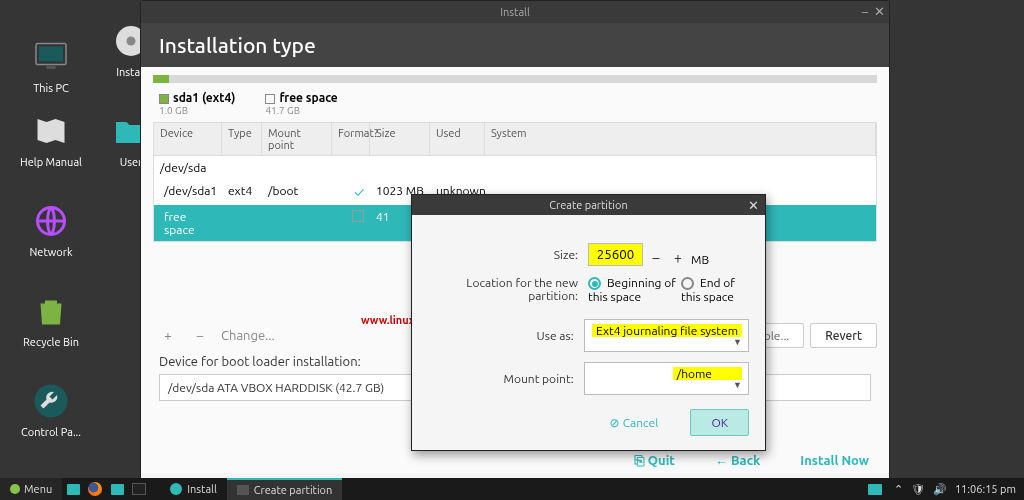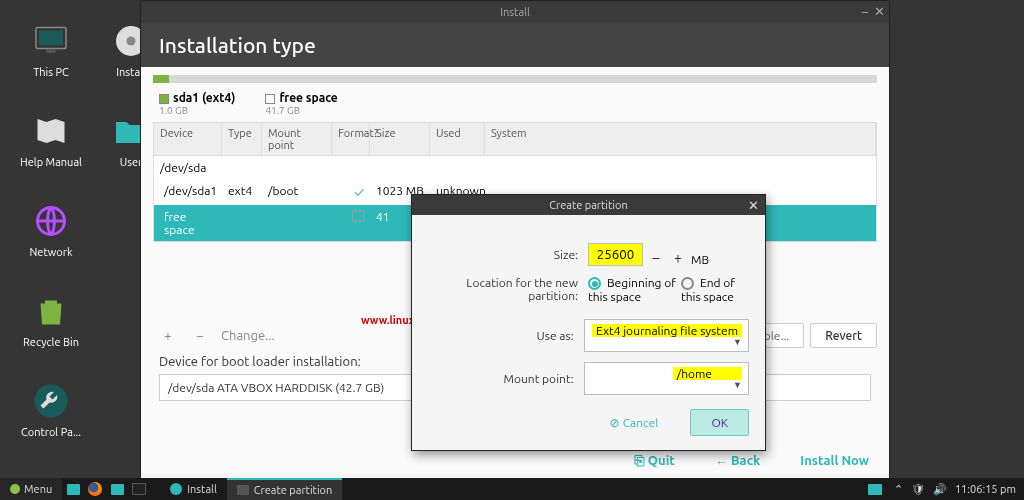--- a/index.html
+++ b/index.html
@@ -88,21 +88,21 @@
 .taskbar .tright { margin-left: auto; display: flex; align-items: center; gap: 8px; padding-right: 8px; }
 .ffox { width: 14px; height: 14px; background: radial-gradient(circle at 40% 40%, #3b5998 40%, transparent 42%), conic-gradient(#ff9800, #ff5722); border-radius: 50%; }
 .bluebox { width: 13px; height: 11px; background: #2eb8b8; border-radius: 1px; }
 .term { width: 14px; height: 12px; background: #222; border: 1px solid #555; }
 .fold { width: 14px; height: 11px; background: #2eb8b8; border-radius: 1px; }
 </style>
 </head>
 <body>
 
 <div class="desktop">
-  <div class="dicon" style="left:16px;top:20px">
+  <div class="dicon" style="left:16px;top:36px">
     <div class="ibox">
         <svg viewBox="0 0 24 24" fill="#555">
           <rect x="2" y="3" width="20" height="14" rx="1" fill="#333" stroke="#888"></rect>
           <rect x="4" y="5" width="16" height="10" fill="#1a5a5a"></rect>
           <rect x="9" y="18" width="6" height="2" fill="#555"></rect>
         </svg>
       </div>
     <span>This PC</span>
   </div>
   <div class="dicon" style="left:96px;top:20px">

